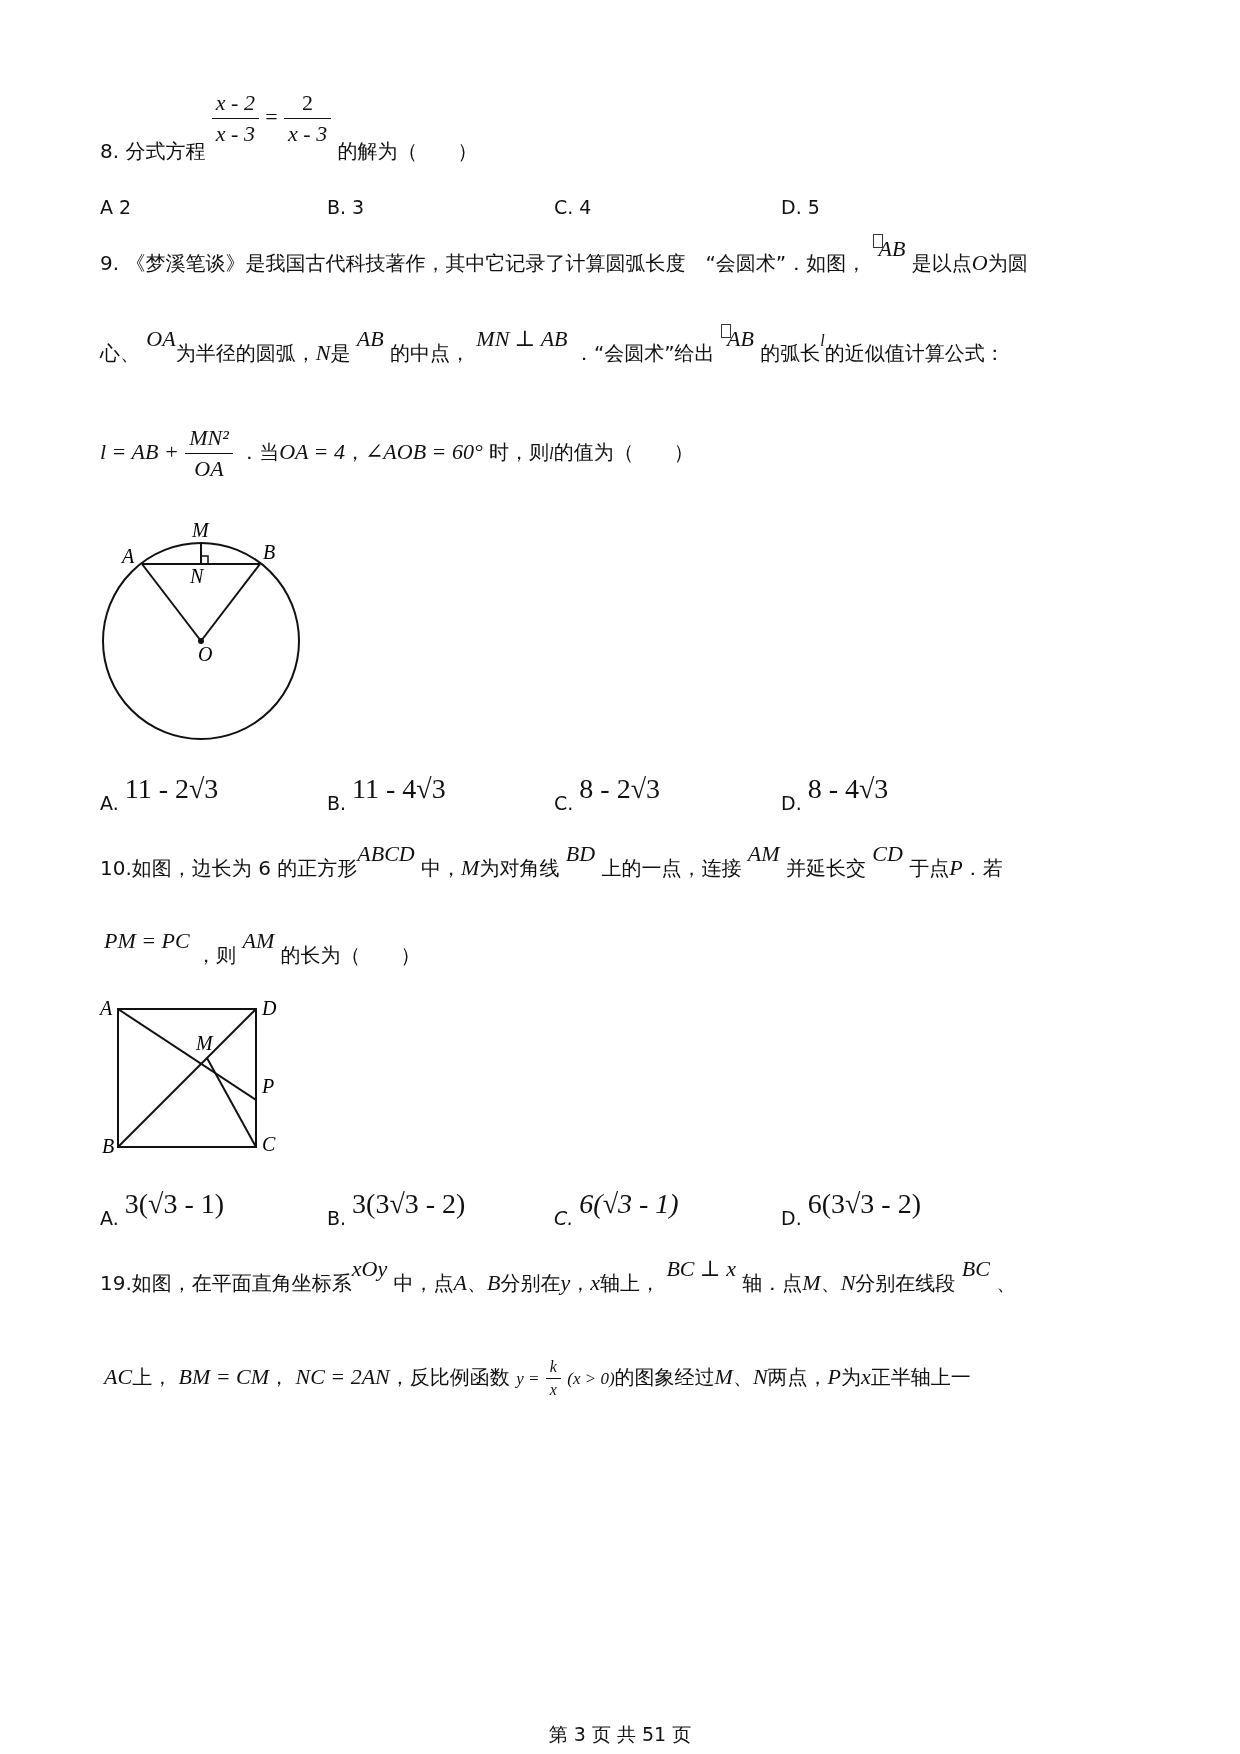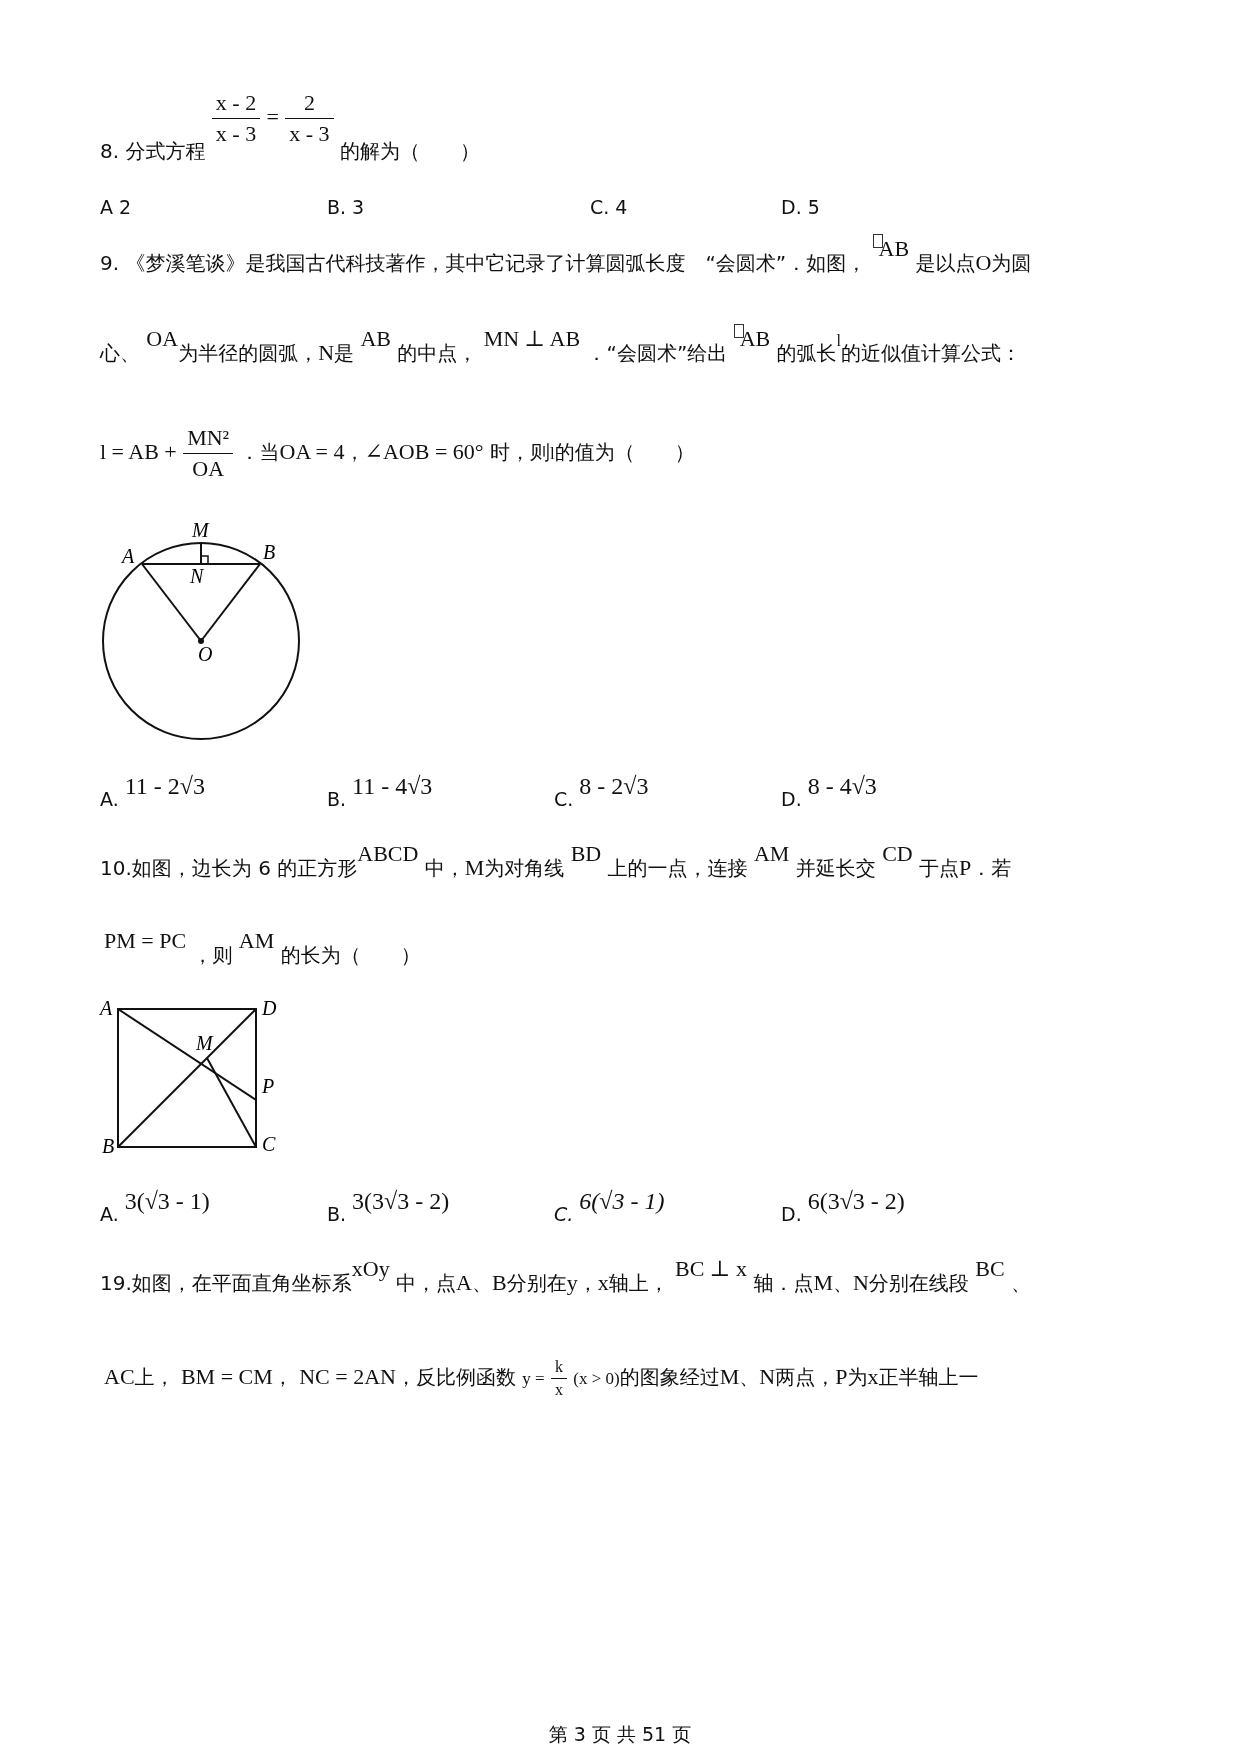--- a/index.html
+++ b/index.html
@@ -1,27 +1,27 @@
 <!DOCTYPE html>
 <html><head>
 <meta charset="utf-8">
 <style>
   html, body { margin: 0; padding: 0; background: #ffffff; }
   body { width: 1240px; height: 1754px; position: relative; overflow: hidden;
          font-family: "DejaVu Sans", "Liberation Sans", sans-serif; color: #111; font-size: 20px; }
   .abs { position: absolute; white-space: nowrap; }
-  .m { font-family: "Liberation Serif", "DejaVu Serif", serif; font-size: 22px; }
+  .m { font-family: "Liberation Serif", "DejaVu Serif", serif; font-style: italic; font-size: 22px; }
   .mn { font-family: "Liberation Serif", "DejaVu Serif", serif; font-size: 22px; }
   .up { position: relative; top: -14px; }
   .frac { display: inline-block; vertical-align: middle; text-align: center; font-family: "Liberation Serif", serif; font-size: 22px; }
   .frac .num { display: block; border-bottom: 1px solid #111; padding: 0 4px 2px; }
   .frac .den { display: block; padding: 2px 4px 0; }
   .small { font-size: 17px; }
   .opt { position: absolute; font-size: 19px; }
-  .optv { font-family: "Liberation Serif", serif; font-size: 24px; position: relative; top: -12px; margin-left: 6px; }
+  .optv { font-family: "Liberation Serif", serif; font-size: 28px; position: relative; top: -12px; margin-left: 6px; }
   .figure { position: absolute; }
   .footer { position: absolute; left: 0; width: 1240px; text-align: center; top: 1722px; font-size: 19px; }
   .arcmark { display: inline-block; width: 8px; height: 12px; border: 1px solid #333; position: relative; top: -22px; margin-right: -4px; }
 </style>
 </head>
 <body>
 
 <div class="abs" style="left:100px; top:90px;">
   <span style="position:relative; top:34px;">
     <span>8.</span>
@@ -34,21 +34,21 @@
   <span class="mn">=</span>
   <span class="frac">
     <span class="num mn">2</span>
     <span class="den m">x - 3</span>
   </span>
   <span style="position:relative; top:34px;">的解为（　　）</span>
 </div>
 
 <div class="opt" style="left:100px; top:196px;">A 2</div>
 <div class="opt" style="left:327px; top:196px;">B. 3</div>
-<div class="opt" style="left:554px; top:196px;margin-left:36px;">C. 4</div>
+<div class="opt" style="left:554px; top:196px;">C. 4</div>
 <div class="opt" style="left:781px; top:196px;">D. 5</div>
 
 <div class="abs" style="left:100px; top:250px;">
   <span>9.</span>
   <span>《梦溪笔谈》是我国古代科技著作，其中它记录了计算圆弧长度　“会圆术”．如图，</span>
   <span class="arcmark"></span><span class="m up">AB</span>
   <span>是以点</span><span class="m">O</span><span>为圆</span>
 </div>
 
 <div class="abs" style="left:100px; top:340px;">

